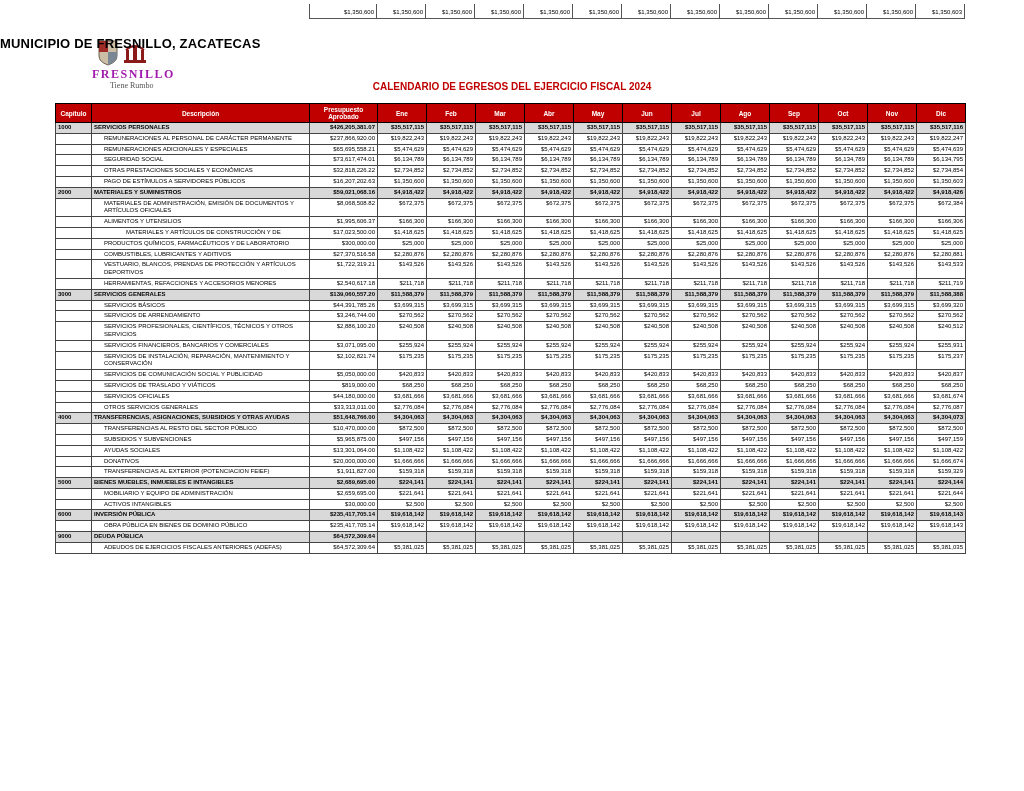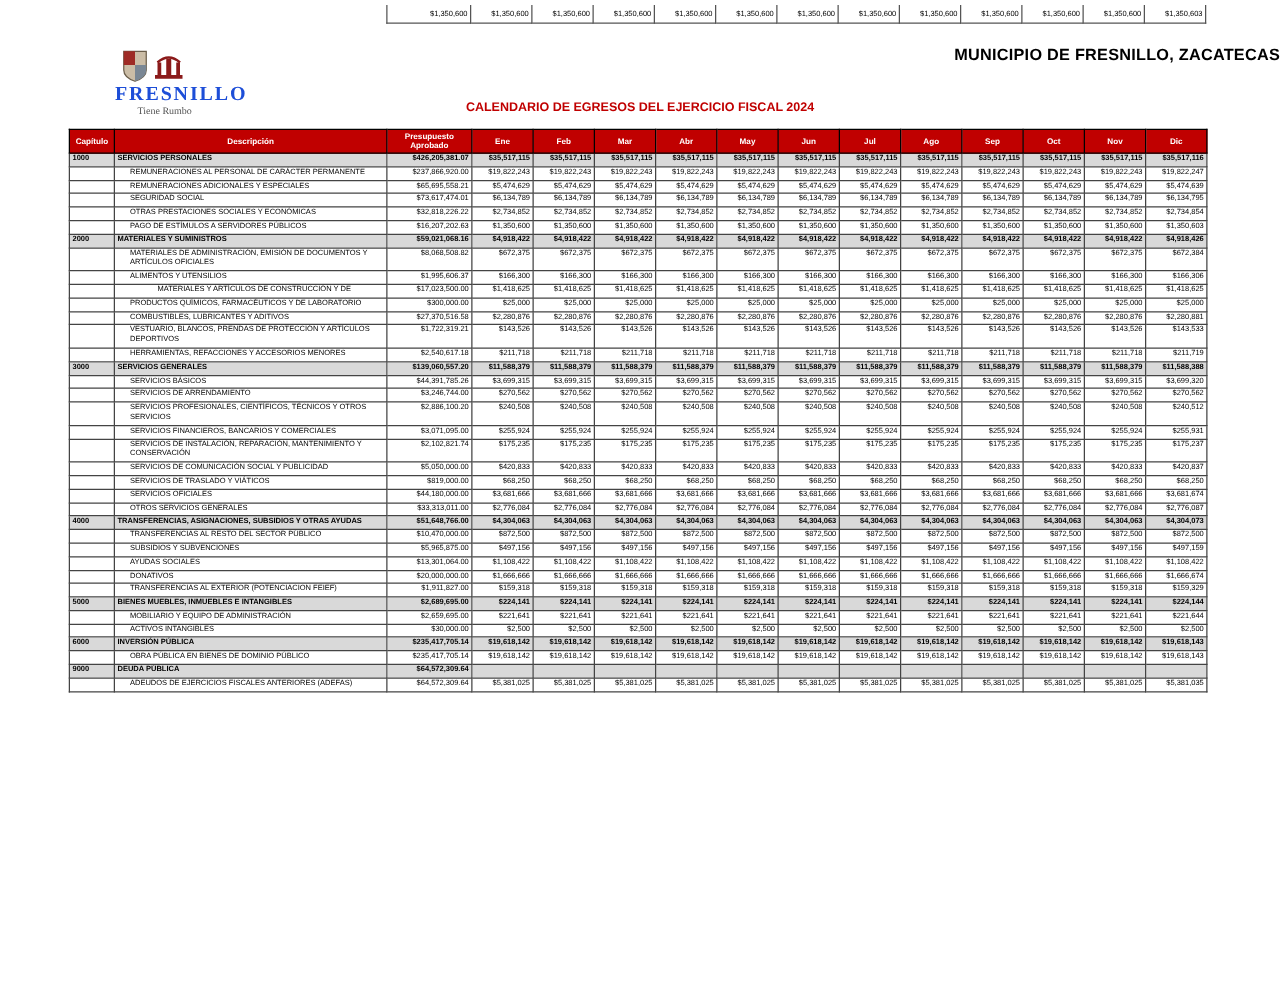--- a/index.html
+++ b/index.html
@@ -4,33 +4,33 @@
 <style>
   * { margin:0; padding:0; box-sizing:border-box; }
   html,body { background:#ffffff; }
   body {
     width:1024px; height:791px; position:relative; overflow:hidden;
     font-family:"Liberation Sans", sans-serif; color:#000;
   }
 
   .page-title {
     position:absolute; top:36px; left:0; width:100%;
-    text-align:right; font-size:13px; font-weight:bold; letter-spacing:.2px;
+    text-align:left; font-size:13px; font-weight:bold; letter-spacing:.2px;
   }
   .page-subtitle {
     position:absolute; top:81px; left:0; width:100%;
     text-align:center; font-size:10px; font-weight:bold; color:#C00000;
   }
 
   
   .logo { position:absolute; left:92px; top:40px; width:110px; height:52px; }
   .logo-icons { display:flex; align-items:flex-end; gap:4px; height:26px; padding-left:6px; }
   .logo-name {
-    font-family:"Liberation Serif", serif; font-weight:bold; font-size:16px;
-    color:#1d4ed8; letter-spacing:1.5px; margin-top:1px;
+    font-family:"Liberation Serif", serif; font-weight:bold; font-size:12px;
+    color:#a21caf; letter-spacing:1.5px; margin-top:1px;
   }
   .logo-tagline {
     font-family:"Liberation Serif", serif; font-size:8px;
     color:#555; margin-top:-1px; padding-left:18px;
   }
 
   
   .partial-row { position:absolute; left:309px; top:4px; display:flex; height:15px; }
   .partial-row .cell {
     width:49px; border:1px solid #555; border-top:none; border-left:none;

